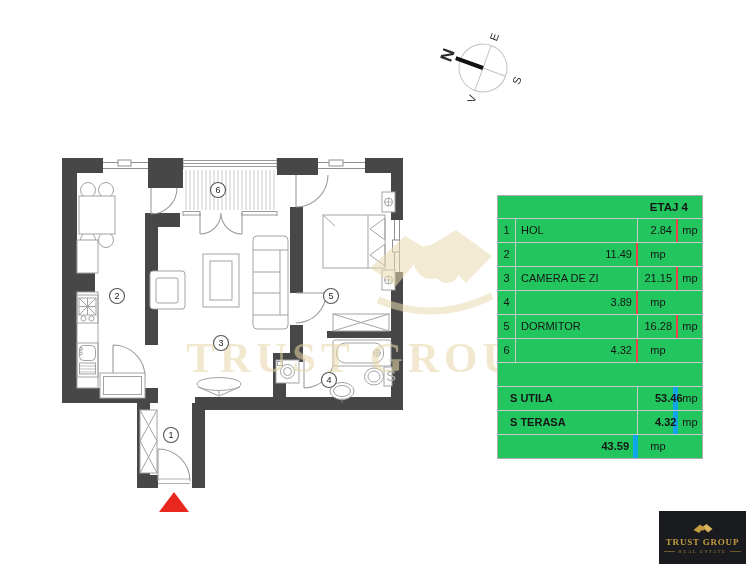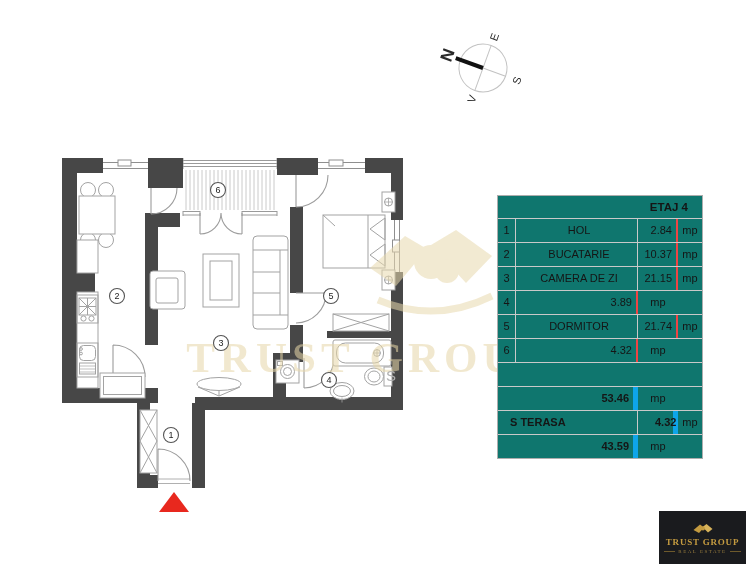--- a/index.html
+++ b/index.html
@@ -5,27 +5,27 @@
   html,body{margin:0;padding:0;background:#fff;}
   .canvas{position:relative;width:752px;height:576px;background:#ffffff;overflow:hidden;
           font-family:"Liberation Sans",sans-serif;}
   svg.plan{position:absolute;left:0;top:0;}
 
   
   [data-name="terrace-hatch"] line{stroke:#bcbcbc;stroke-width:0.8;}
 
   
   .area-table{position:absolute;left:497px;top:195px;width:204px;
-              border:1px solid #adadad;font-size:11px;color:#151515;background:#0f766e;}
+              border:1px solid #adadad;font-size:11px;color:#151515;background:#22c55e;}
   .at-header{height:22px;line-height:22px;text-align:right;padding-right:14px;
              font-weight:bold;font-size:11.5px;}
   .at-row{display:grid;grid-template-columns:18px 122px 40px 24px;height:23px;
           line-height:23px;border-top:1px solid #c9c9c9;}
   .c-num{text-align:center;border-right:1px solid #c9c9c9;}
-  .c-name{padding-left:5px;border-right:1px solid #c9c9c9;white-space:nowrap;overflow:hidden;text-align:center;}
+  .c-name{padding-left:5px;border-right:1px solid #c9c9c9;white-space:nowrap;overflow:hidden;}
   .c-val{text-align:right;padding-right:4px;border-right:2px solid #ef4444;}
   .c-unit{text-align:center;}
   .at-spacer{height:23px;border-top:1px solid #c9c9c9;}
   .at-total{display:grid;grid-template-columns:140px 40px 24px;height:23px;
             line-height:23px;border-top:1px solid #c9c9c9;}
   .at-total .t-name{padding-left:12px;font-weight:bold;border-right:1px solid #c9c9c9;}
   .at-total .t-val{text-align:right;padding-right:4px;font-weight:bold;border-right:5px solid #0ea5e9;margin-left:17px;}
   .at-total .t-unit{text-align:center;}
 
   
@@ -276,50 +276,50 @@
   <div class="at-header" data-name="table-header">ETAJ 4</div>
 
   <div class="at-row" data-name="table-row">
     <span class="c-num" data-name="row-number">1</span>
     <span class="c-name" data-name="room-name">HOL</span>
     <span class="c-val" data-name="room-area">2.84</span>
     <span class="c-unit" data-name="area-unit">mp</span>
   </div>
   <div class="at-row" data-name="table-row">
     <span class="c-num" data-name="row-number">2</span>
-    <span class="c-name" data-name="room-name">BUCATARIE</span>
-    <span class="c-val" data-name="room-area">10.37</span>
+    <span class="c-val" data-name="room-area">11.49</span>
     <span class="c-unit" data-name="area-unit">mp</span>
   </div>
   <div class="at-row" data-name="table-row">
     <span class="c-num" data-name="row-number">3</span>
     <span class="c-name" data-name="room-name">CAMERA DE ZI</span>
     <span class="c-val" data-name="room-area">21.15</span>
     <span class="c-unit" data-name="area-unit">mp</span>
   </div>
   <div class="at-row" data-name="table-row">
     <span class="c-num" data-name="row-number">4</span>
     <span class="c-val" data-name="room-area">3.89</span>
     <span class="c-unit" data-name="area-unit">mp</span>
   </div>
   <div class="at-row" data-name="table-row">
     <span class="c-num" data-name="row-number">5</span>
     <span class="c-name" data-name="room-name">DORMITOR</span>
-    <span class="c-val" data-name="room-area">21.74</span>
+    <span class="c-val" data-name="room-area">16.28</span>
     <span class="c-unit" data-name="area-unit">mp</span>
   </div>
   <div class="at-row" data-name="table-row">
     <span class="c-num" data-name="row-number">6</span>
     <span class="c-val" data-name="room-area">4.32</span>
     <span class="c-unit" data-name="area-unit">mp</span>
   </div>
 
   <div class="at-spacer" data-name="table-spacer"></div>
 
   <div class="at-total" data-name="table-total-row">
+    <span class="t-name" data-name="total-name">S UTILA</span>
     <span class="t-val" data-name="total-value">53.46</span>
     <span class="t-unit" data-name="area-unit">mp</span>
   </div>
   <div class="at-total" data-name="table-total-row">
     <span class="t-name" data-name="total-name">S TERASA</span>
     <span class="t-val" data-name="total-value">4.32</span>
     <span class="t-unit" data-name="area-unit">mp</span>
   </div>
   <div class="at-total" data-name="table-total-row">
     <span class="t-val" data-name="total-value">43.59</span>

